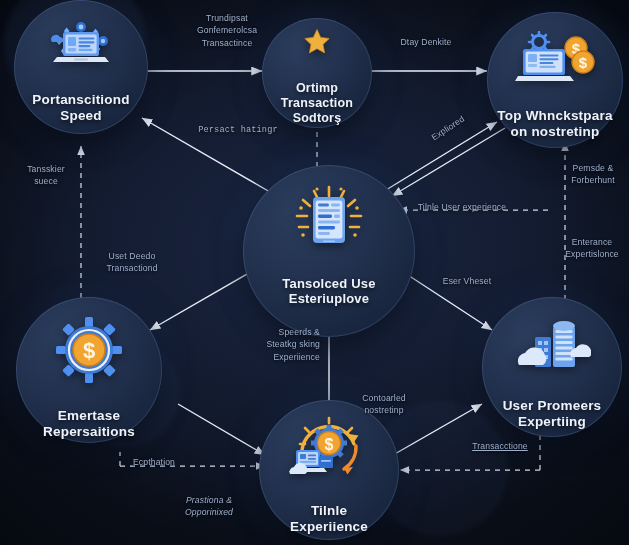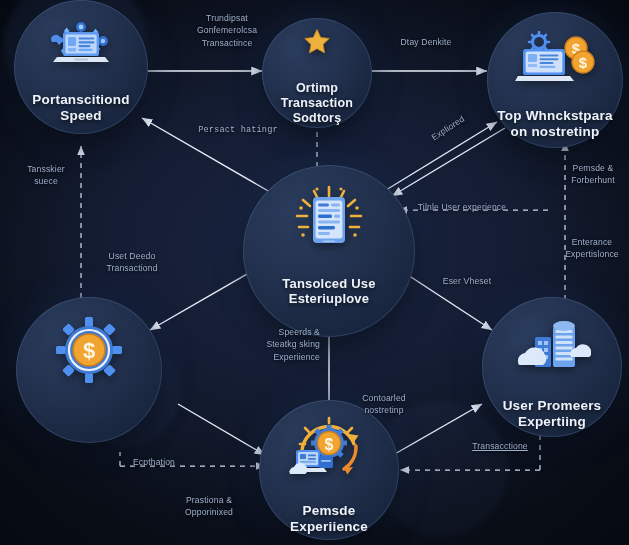--- a/index.html
+++ b/index.html
@@ -215,20 +215,22 @@
           <rect x="49" y="8" width="9" height="9" rx="1.6" transform="rotate(45 53.5 12.5)"></rect>
           <rect x="8" y="49" width="9" height="9" rx="1.6" transform="rotate(45 12.5 53.5)"></rect>
           <rect x="49" y="49" width="9" height="9" rx="1.6" transform="rotate(-45 53.5 53.5)"></rect>
         </g>
         <circle cx="33" cy="33" r="24" fill="#3f7ad4"></circle>
         <circle cx="33" cy="33" r="20" fill="none" stroke="#e8f0fc" stroke-width="2.2"></circle>
         <circle cx="33" cy="33" r="16" fill="#f2a431" stroke="#cd7f1b" stroke-width="1.6"></circle>
         <text x="33" y="41" font-size="22" font-weight="bold" fill="#fff7e4" text-anchor="middle" font-family="Liberation Sans, sans-serif">$</text>
       </svg>
     </span>
+    <span class="lbl" style="white-space: pre-line;">Emertase
+Repersaitions</span>
   </div>
 
   <div class="node n-lg" style="left:482px;top:297px;width:140px;height:140px;">
     <span class="icon">
       <svg width="78" height="56" viewBox="0 0 78 56">
         <rect x="22" y="20" width="16" height="30" rx="1.6" fill="#3f7ad4"></rect>
         <rect x="25" y="24" width="4" height="4" fill="#9fc6f6"></rect>
         <rect x="31" y="24" width="4" height="4" fill="#9fc6f6"></rect>
         <rect x="25" y="31" width="4" height="4" fill="#9fc6f6"></rect>
         <rect x="31" y="31" width="4" height="4" fill="#9fc6f6"></rect>
@@ -283,21 +285,21 @@
         <rect x="12" y="38" width="6" height="5" rx=".8" fill="#3f7ad4"></rect>
         <rect x="20" y="38.5" width="8" height="1.8" rx=".9" fill="#3f7ad4"></rect>
         <rect x="20" y="42" width="8" height="1.8" rx=".9" fill="#3f7ad4"></rect>
         <rect x="12" y="45" width="16" height="1.8" rx=".9" fill="#6fa8f4"></rect>
         <path d="M4 52 h32 l3 4 H1 z" fill="#dfe8f6"></path>
         <path d="M2 58 a5 5 0 0 1 4-7 a7 7 0 0 1 13 1 a4.4 4.4 0 0 1 -2 6 z" fill="#dce9fb"></path>
         <rect x="31" y="40" width="14" height="12" rx="1.6" fill="#2f6fd0"></rect>
         <rect x="33" y="44" width="10" height="1.8" rx=".9" fill="#9fc6f6"></rect>
       </svg>
     </span>
-    <span class="lbl" style="white-space: pre-line;">Pemsde
+    <span class="lbl" style="white-space: pre-line;">Tilnle
 Experiience</span>
   </div>
 
   <div class="elabel" style="left: 169px; top: 12px; width: 116px; white-space: pre-line;">Trundipsat
 Gonfemerolcsa
 Transactince</div>
   <div class="elabel" style="left: 380px; top: 36px; width: 92px; white-space: pre-line;">Dtay Denkite</div>
   <div class="elabel" style="left: 192px; top: 124px; width: 92px; white-space: pre-line; font-family: Liberation Mono, monospace;">Persact hatingr</div>
   <div class="elabel" style="left: 88px; top: 250px; width: 88px; white-space: pre-line;">Uset Deedo
 Transactiond</div>
@@ -309,17 +311,17 @@
 Forberhunt</div>
   <div class="elabel" style="left: 556px; top: 236px; width: 72px; white-space: pre-line;">Enterance
 Expertislonce</div>
   <div class="elabel" style="left: 428px; top: 275px; width: 78px; white-space: pre-line;">Eser Vheset</div>
   <div class="elabel" style="left: 216px; top: 326px; width: 104px; white-space: pre-line; text-align: right;">Speerds &amp;
 Steatkg sking
 Experiience</div>
   <div class="elabel" style="left: 344px; top: 372px; width: 80px; white-space: pre-line; margin-top: 20px;">Contoarled
 nostretinp</div>
   <div class="elabel" style="left: 110px; top: 456px; width: 88px; white-space: pre-line;">Ecpthation</div>
-  <div class="elabel" style="left: 156px; top: 494px; width: 106px; white-space: pre-line;">Prastiona &amp;
+  <div class="elabel" style="left: 156px; top: 494px; width: 106px; white-space: pre-line; font-style: italic;">Prastiona &amp;
 Opporinixed</div>
   <div class="elabel" style="left: 454px; top: 440px; width: 92px; white-space: pre-line; text-decoration: underline;">Transacctione</div>
 
 </div>
 
 </body></html>

